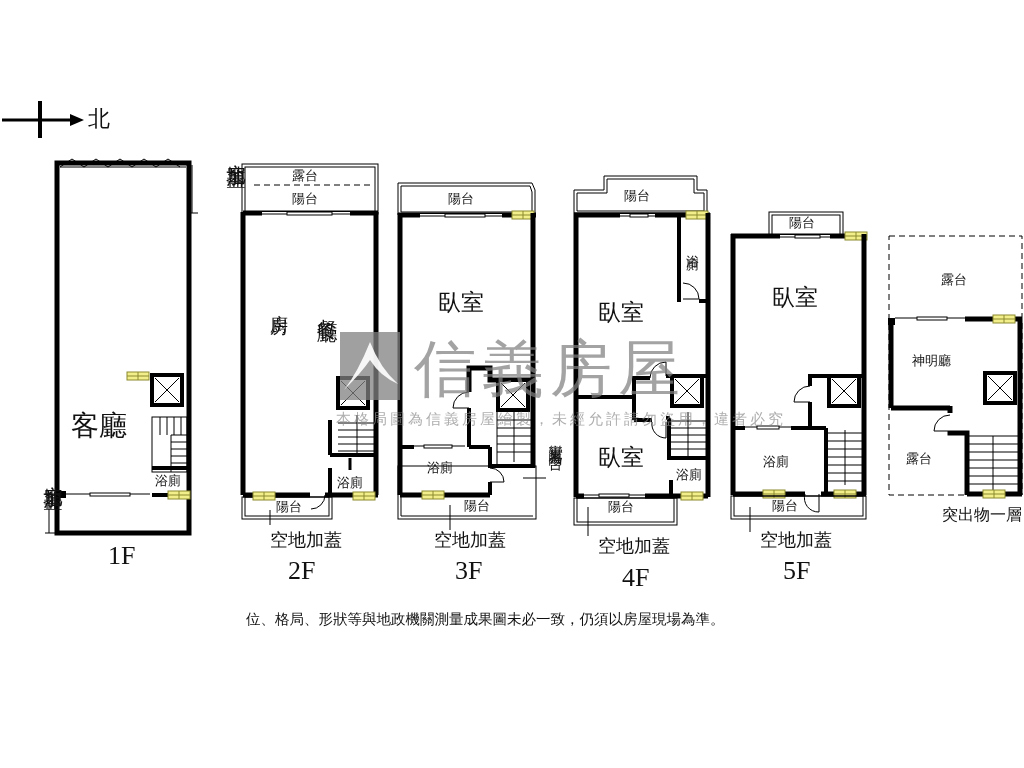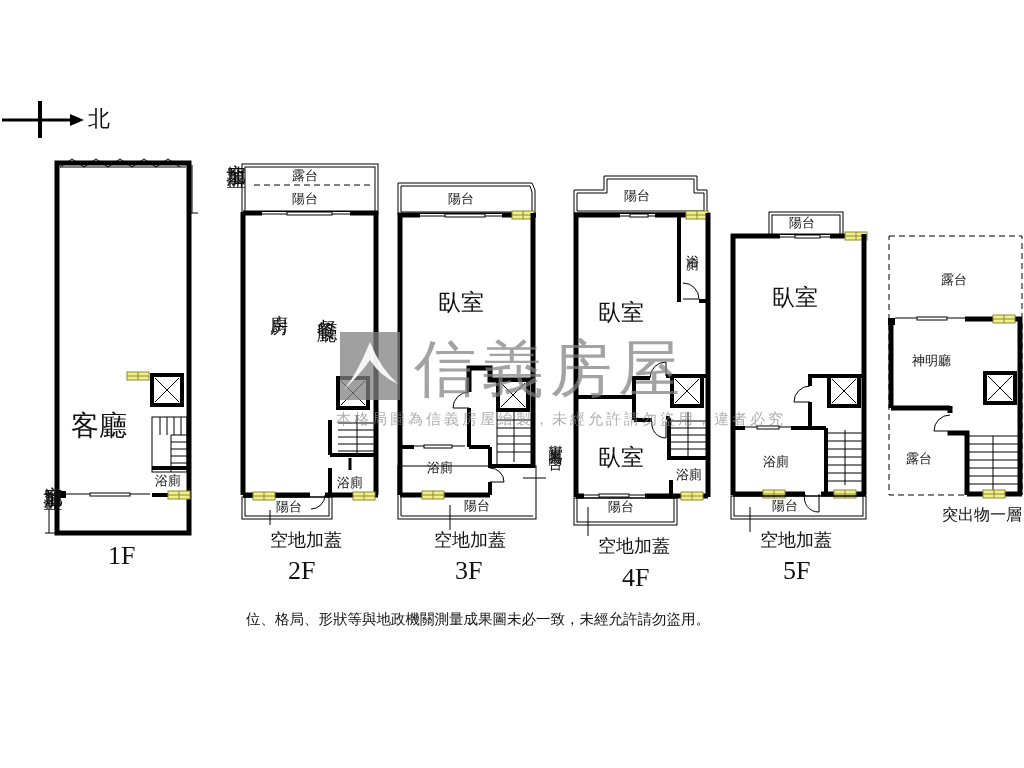--- a/index.html
+++ b/index.html
@@ -311,14 +311,14 @@
 <div class="lbl room-sm" style="left:772px; top:499px;">陽台</div>
 <div class="lbl ext" style="left:736px; top:531px;">空地加蓋</div>
 <div class="lbl floor-lbl" style="left:783px; top:558px;">5F</div>
 
 <div class="lbl room-sm" style="left:941px; top:273px;">露台</div>
 <div class="lbl room-sm" style="left:912px; top:354px;">神明廳</div>
 <div class="lbl room-sm" style="left:906px; top:452px;">露台</div>
 <div class="lbl" style="left:914px; top:507px; font-size:16px;margin-left:28px;">突出物一層</div>
 
 <div class="note">
-  <div>位、格局、形狀等與地政機關測量成果圖未必一致，未經允許請勿盜用。</div>
+  <div>位、格局、形狀等與地政機關測量成果圖未必一致，仍須以房屋現場為準。</div>
 </div>
 
 </body></html>

